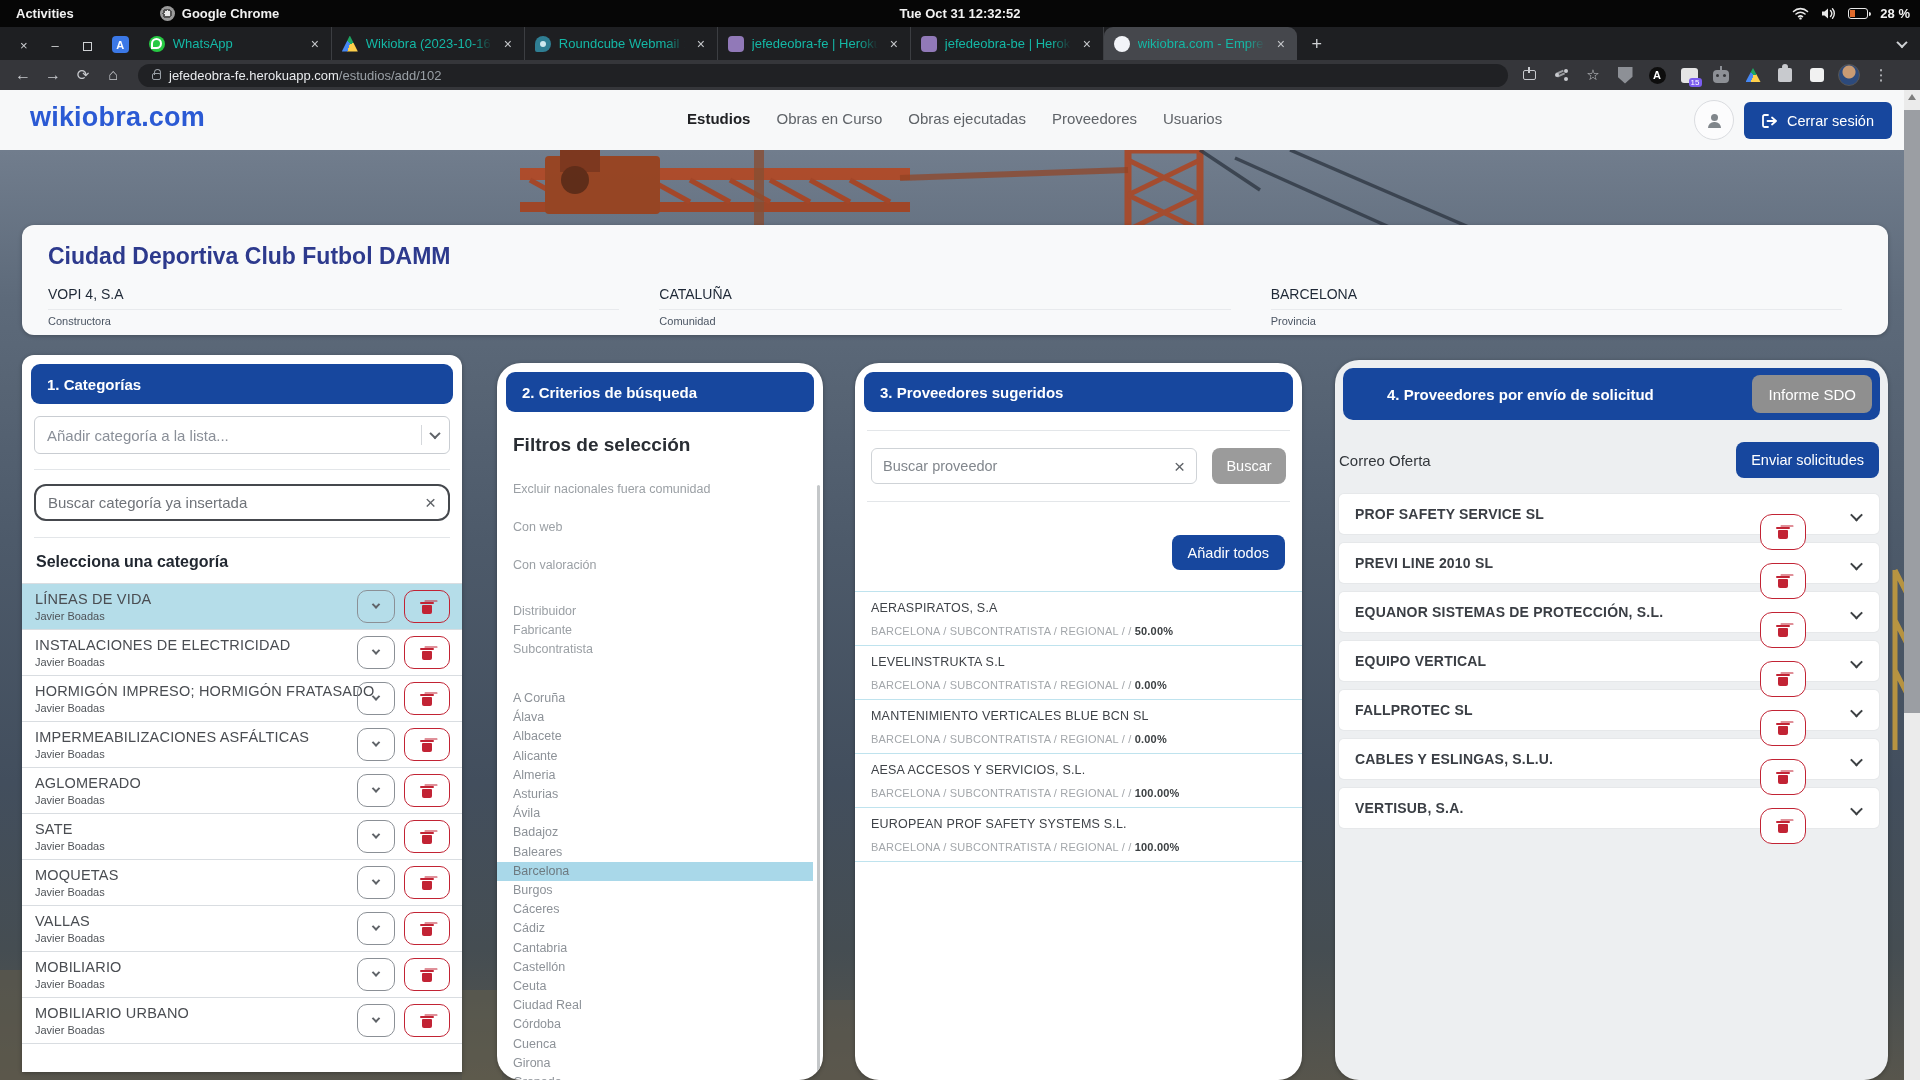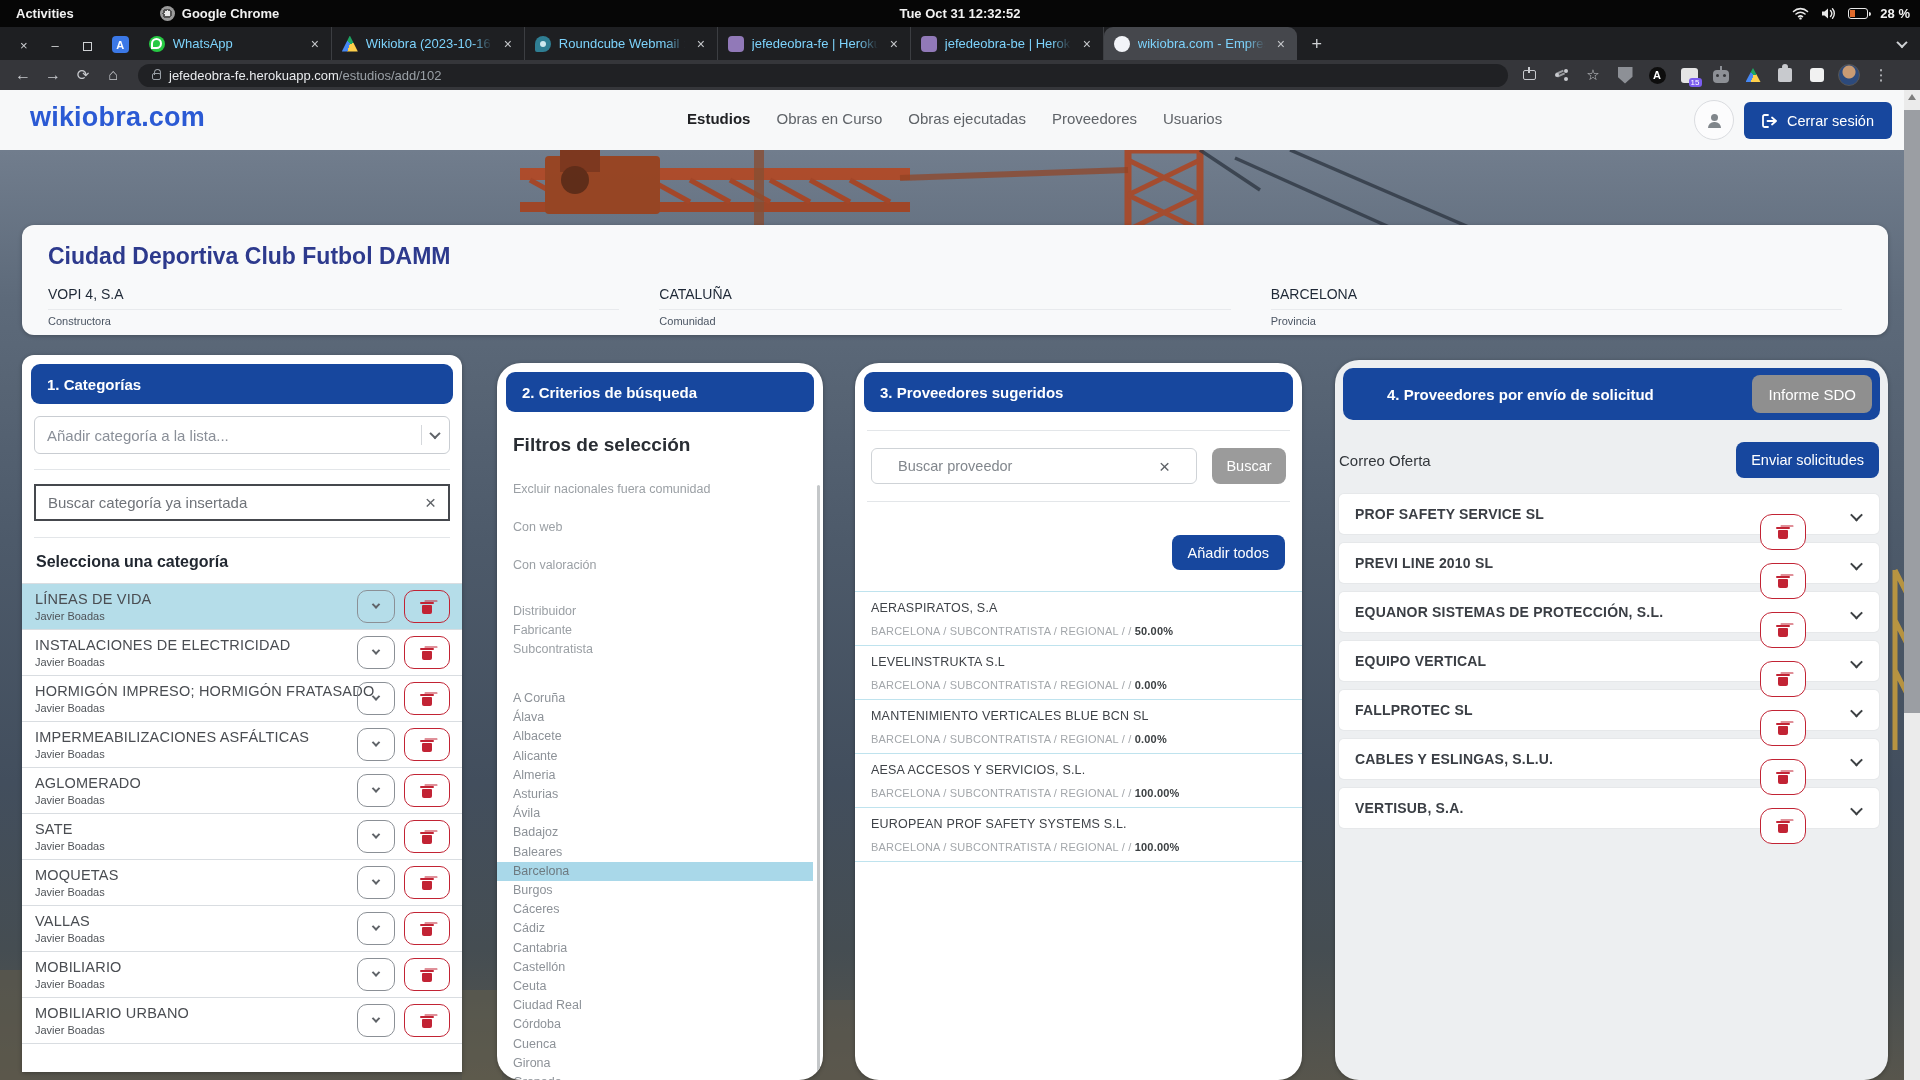--- a/index.html
+++ b/index.html
@@ -25,21 +25,21 @@
   #tabstrip { position:absolute; left:0; top:27px; width:1920px; height:33px; background:#1e1f22;
               display:flex; align-items:flex-end; color:#d6d8db; }
   .win-controls { display:flex; align-items:center; gap:24px; padding:0 16px 9px 20px; color:#cfd1d4; font-size:13px; }
   .wc { line-height:10px; cursor:default; }
   .wc-max { width:9px; height:9px; border:1.5px solid #cfd1d4; display:inline-block; }
   .pinned-ext { width:17px; height:17px; border-radius:4px; background:#3b78e7; color:#fff; font-size:11px; font-weight:700;
                 display:flex; align-items:center; justify-content:center; margin:0 10px 7px 4px; }
   .tab { width:193px; height:33px; display:flex; align-items:center; gap:8px; padding:0 8px 0 10px;
          font-size:13px; position:relative; border-right:1px solid #3c3e42; }
   .tab.active { background:#45474c; border-radius:9px 9px 0 0; border-right:none; }
-  .tab-label { flex:1; white-space:nowrap; overflow:hidden; color:#7dd3fc;
+  .tab-label { flex:1; white-space:nowrap; overflow:hidden; color:#14b8a6;
                -webkit-mask-image:linear-gradient(90deg,#000 85%,transparent); mask-image:linear-gradient(90deg,#000 85%,transparent); }
   .tab-close { width:16px; height:16px; border-radius:50%; display:flex; align-items:center; justify-content:center;
                font-size:14px; color:#c7c9cc; }
   .tab-favicon { width:16px; height:16px; flex:none; display:flex; align-items:center; justify-content:center;
                  font-size:9px; font-weight:700; }
   .fav-whatsapp { background:#26c943; border-radius:50%; position:relative; }
   .fav-whatsapp::after { content:""; width:7px; height:7px; border:2px solid #fff; border-radius:50% 50% 50% 0; }
   .fav-drive { background:conic-gradient(from 200deg,#4688f4 0 33%,#1da462 33% 66%,#ffd04b 66%);
                clip-path:polygon(50% 0,100% 100%,0 100%); border-radius:0; }
   .fav-roundcube { background:#2f7e93; border-radius:50% 50% 50% 12%; position:relative; }
@@ -130,21 +130,21 @@
   .trash-glyph::after { content:""; position:absolute; left:2px; top:5px; width:10px; height:9px; background:#c22334; border-radius:1px 1px 2px 2px; }
 
   
   #col-categories { left:22px; top:265px; width:440px; height:717px; border-radius:12px 12px 0 0; }
   .add-select { margin:12px 12px 0 12px; height:38px; border:1px solid #c9cdd2; border-radius:6px;
                 display:flex; align-items:center; padding:0 10px 0 12px; }
   .add-select input { flex:1; border:none; outline:none; font-size:15px; color:#3c4043; background:transparent; font-family:inherit; }
   .add-select input::placeholder { color:#8a8f98; }
   .add-select .sep { width:1px; height:20px; background:#d5d8dc; margin:0 9px; }
   .hr.hr1 { margin-top:15px; }
-  .cat-search { margin:14px 12px 0 12px; height:37px; border:2px solid #45484d; border-radius:0;
+  .cat-search { margin:14px 12px 0 12px; height:37px; border:2px solid #45484d; border-radius:12px;
                 display:flex; align-items:center; padding:0 12px; }
   .cat-search input { flex:1; border:none; outline:none; font-size:15px; color:#3c4043; background:transparent; font-family:inherit; }
   .cat-search input::placeholder { color:#6f7379; }
   .hr.hr2 { margin-top:16px; }
   .select-label { font-size:16px; font-weight:700; color:#222831; margin:15px 14px 12px 14px; }
   .cat-list { border-top:1px solid #d9dde1; }
   .cat-row { display:flex; align-items:center; padding:6px 12px 6px 13px; border-bottom:1px solid #d9dde1; }
   .cat-row.selected { background:#b5dde9; }
   .cat-info { flex:1; min-width:0; }
   .cat-name { font-size:14.5px; color:#4a4d52; letter-spacing:.2px; white-space:nowrap; }
@@ -165,21 +165,21 @@
   .type-item { font-size:12.5px; color:#9ba0a5; line-height:19px; }
   .prov-list { margin:30px 0 0 0; padding-bottom:10px; }
   .prov-item { font-size:12.5px; color:#8d9298; line-height:19.2px; padding:0 16px; }
   .prov-item.selected { background:#a9d8e9; color:#6d7a80; margin-right:10px; }
   .inner-scrollbar { position:absolute; right:3px; top:122px; bottom:6px; width:3px; background:#c4c7c9; border-radius:2px; }
 
   
   #col-suggested { left:855px; top:273px; width:447px; height:717px; }
   .hr.hr3 { margin-top:18px; }
   .prov-search-row { display:flex; align-items:center; margin:17px 16px 0 16px; gap:15px; }
-  .prov-search { flex:1; height:36px; border:1px solid #cfd3d7; border-radius:6px; display:flex; align-items:center; padding:0 26px; }
+  .prov-search { flex:1; height:36px; border:1px solid #cfd3d7; border-radius:6px; display:flex; align-items:center; padding:0 11px; }
   .prov-search input { flex:1; border:none; outline:none; font-size:14.5px; background:transparent; color:#3c4043; font-family:inherit; }
   .prov-search input::placeholder { color:#82878d; }
   .btn-buscar { width:74px; height:36px; background:#9b9b9b; border:none; border-radius:8px; color:#fff; font-size:14.5px; font-family:inherit; }
   .hr.hr4 { margin-top:17px; }
   .addall-row { display:flex; justify-content:flex-end; margin:33px 17px 0 0; }
   .btn-addall { height:35px; padding:0 16px; background:#17479e; border:none; border-radius:8px; color:#fff; font-size:14.5px; font-family:inherit; }
   .sug-list { margin-top:21px; border-top:1px solid #bfe3ee; }
   .sug-item { padding:9px 16px 8px 16px; border-bottom:1px solid #bfe3ee; }
   .sug-name { font-size:12.5px; color:#3f4348; letter-spacing:.2px; }
   .sug-meta { font-size:11px; color:#a3a7ab; margin-top:10px; letter-spacing:.2px; }

